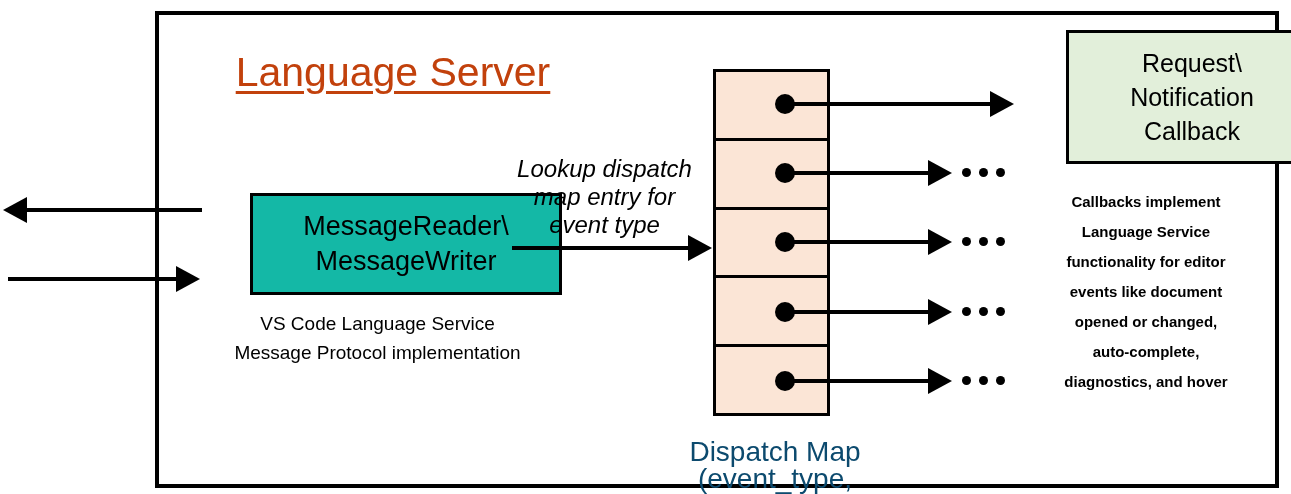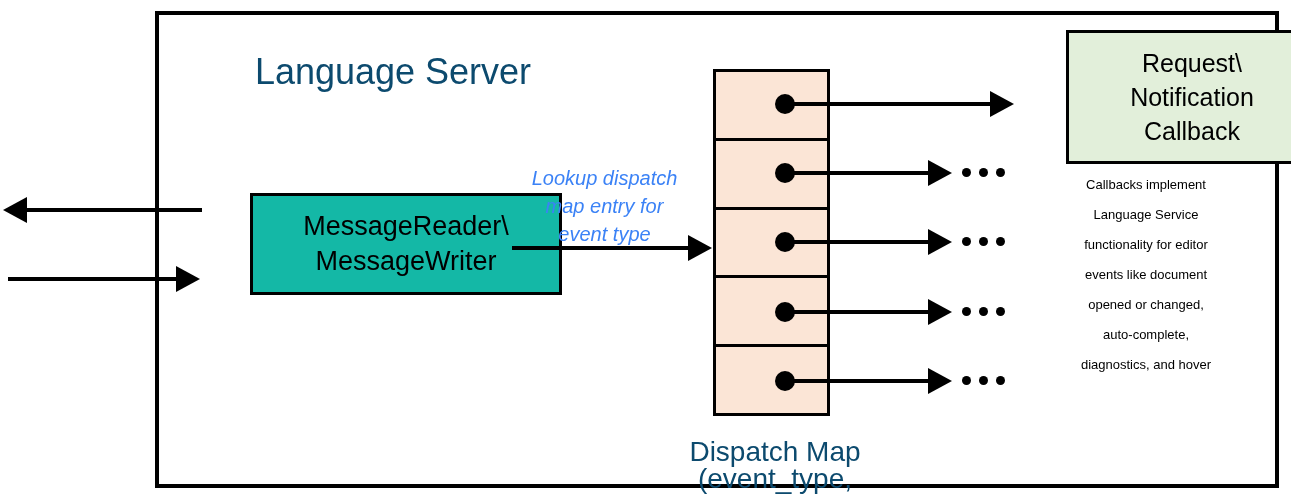--- a/index.html
+++ b/index.html
@@ -18,24 +18,25 @@
 
   
   .outer-box{
     left:155px;top:11px;width:1116px;height:469px;
     border:4px solid #000;background:transparent;
   }
 
   
   .title{
     left:213px;top:50px;width:360px;
-    font-size:36px;line-height:44px;
+    font-size:41px;line-height:44px;
+    text-decoration:underline;
     text-underline-offset:5px;
     text-decoration-thickness:3px;
-    color:#0c4a6e;
+    color:#c2410c;
   }
 
   
   .hline{height:4px;background:#000;}
 
   
   .head-right{
     width:0;height:0;
     border-top:13px solid transparent;
     border-bottom:13px solid transparent;
@@ -84,34 +85,34 @@
   
   .dots{display:flex;gap:8px;align-items:center;}
   .dots .d{width:9px;height:9px;border-radius:50%;background:#000;}
 
   
   .lbl-io{
     left:15px;top:219px;width:175px;
     font-size:21px;line-height:27px;color:#000;
   }
   .lbl-lookup{
-    left:512px;top:164px;width:185px;
-    font-size:20px;line-height:28px;color:#3b82f6;
+    left:512px;top:155px;width:185px;
+    font-size:24px;line-height:28px;color:#000000;
   }
   .lbl-dispatches{
     left:820px;top:40px;width:150px;
     font-size:20px;line-height:27px;color:#000;
   }
   .msg-caption{
     left:190px;top:309px;width:375px;
     font-size:19px;line-height:29px;color:#000;
   }
   .callbacks-note{
-    left:1010px;top:170px;width:272px;
-    font-size:13px;line-height:30px;color:#000;
+    left:1010px;top:187px;width:272px;
+    font-size:15px;line-height:30px;color:#000;font-weight:bold;
   }
   .dispatch-caption{
     left:650px;top:438px;width:250px;
     font-size:28px;line-height:27px;color:#0c4a6e;
   }
 </style>
 </head>
 <body>
 
 <div id="canvas">
@@ -124,20 +125,22 @@
   <div class="abs hline" style="left:25px;top:208px;width:177px;"></div>
 
 
   <div class="abs hline" style="left:8px;top:277px;width:168px;"></div>
   <div class="abs head-right" style="left:176px;top:266px;"></div>
 
   <div class="abs node message-box">
     <span class="ml">MessageReader\
 MessageWriter</span>
   </div>
+  <div class="abs msg-caption center ml">VS Code Language Service
+Message Protocol implementation</div>
 
   <div class="abs lbl-lookup italic center ml">Lookup dispatch
 map entry for
 event type</div>
   <div class="abs hline" style="left:512px;top:246px;width:178px;"></div>
   <div class="abs head-right" style="left:688px;top:235px;"></div>
 
   <div class="abs dispatch-map">
     <div class="dispatch-cell"></div>
     <div class="dispatch-cell"></div>

